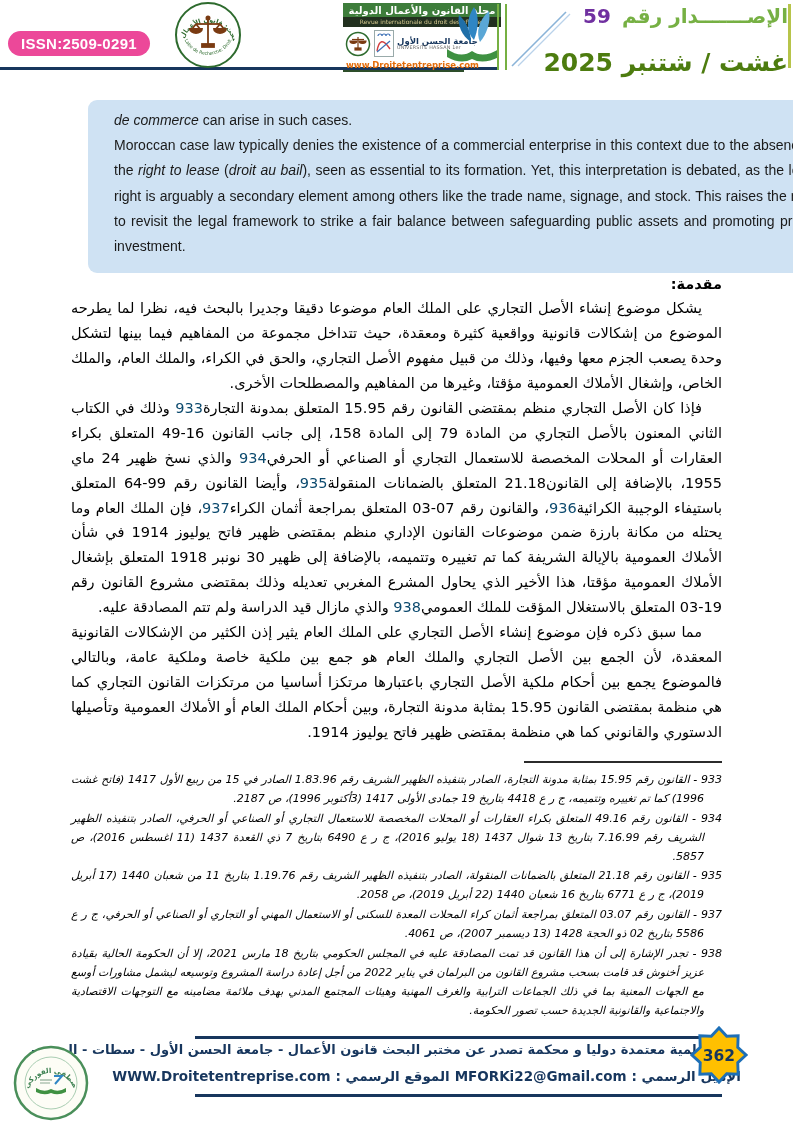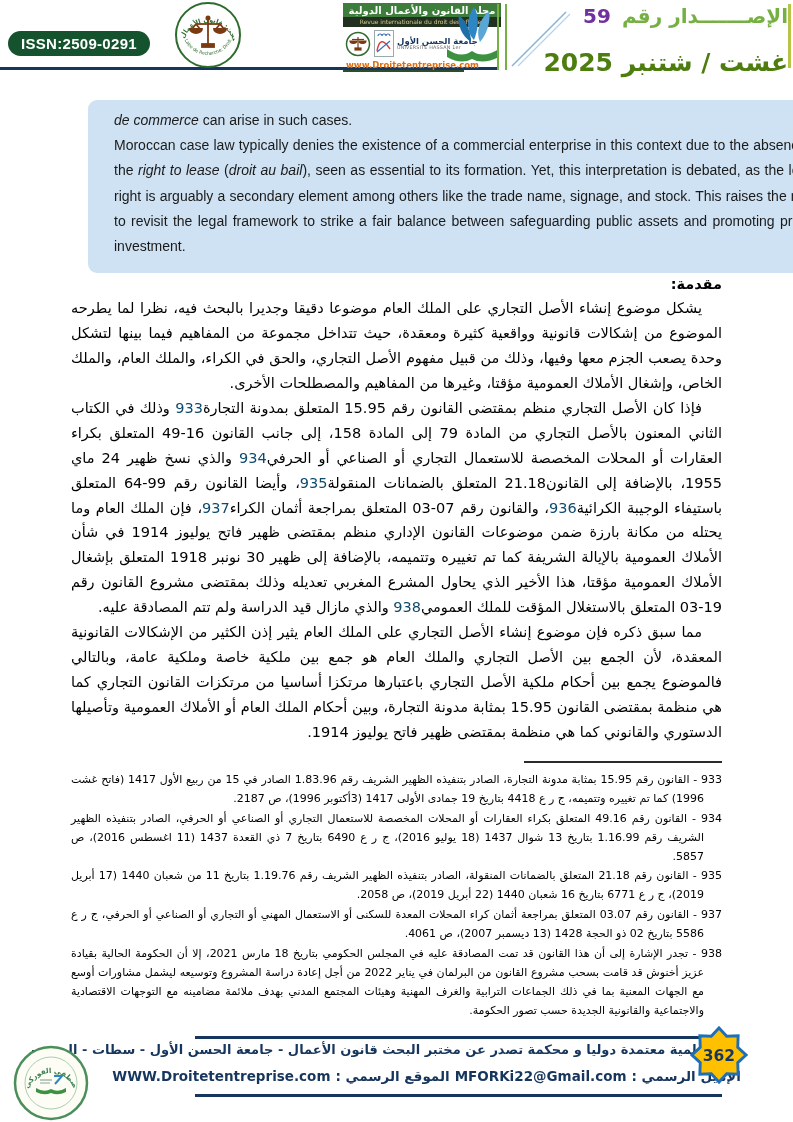--- a/index.html
+++ b/index.html
@@ -1,20 +1,20 @@
 <!DOCTYPE html>
 <html><head>
 <meta charset="utf-8">
 <style>
   html,body{margin:0;padding:0;background:#e8e8e8;}
   .page{position:relative;width:793px;height:1122px;background:#ffffff;overflow:hidden;
         font-family:"DejaVu Sans",sans-serif;margin:0 auto;}
 
   
-  .issn-pill{position:absolute;left:8px;top:31px;background:#14532d;color:#fff;
+  .issn-pill{position:absolute;left:8px;top:31px;background:#ec4899;color:#fff;
     border-radius:16px;padding:4px 13px;font:bold 15px "Liberation Sans",sans-serif;letter-spacing:.3px;text-align:right;}
   .hdr-underline{position:absolute;left:0;top:67px;width:497px;height:3px;background:#17365d;}
   .lab-logo{position:absolute;left:174px;top:1px;}
   .banner{position:absolute;left:343px;top:3px;width:158px;height:64px;}
   .banner-title{background:#3e7d3b;color:#fff;font-size:10px;font-weight:bold;text-align:center;
     padding:2px 0 1px;direction:rtl;white-space:nowrap;}
   .banner-sub{background:#22301f;color:#d5c88f;font-size:6px;text-align:center;padding:1px 0 2px;white-space:nowrap;}
   .banner-mid{display:flex;align-items:center;gap:3px;height:31px;padding:1px 2px;background:#fff;}
   .univ-col{line-height:1.05;}
   .univ-ar{font-size:8.5px;color:#17365d;font-weight:bold;white-space:nowrap;}
@@ -38,21 +38,21 @@
   .abstract p{margin:0;}
   .it{font-style:italic;}
 
   
   .content{position:absolute;left:71px;top:276px;width:651px;direction:rtl;}
   .lead{font-size:14.5px;font-weight:bold;color:#000;margin:0 0 4px;}
   .para{font-size:14.5px;line-height:1.72;text-align:justify;margin:0;text-indent:20px;color:#000;}
   .ref{color:#0c4a6e;cursor:pointer;}
 
   
-  .fn-area{margin-top:16px;}
+  .fn-area{margin-top:16px;font-style:italic;}
   .fn-sep{width:198px;height:2px;background:#2b2b2b;margin-bottom:8px;}
   .fn{font-size:11px;line-height:1.72;text-align:justify;padding-right:18px;text-indent:-18px;
       color:#000;margin:0 0 1px;}
 
   
   .f-line{position:absolute;left:195px;width:527px;height:3px;background:#17365d;}
   .f-line-top{top:1036px;}
   .f-line-bot{top:1094px;}
   .f-text1{position:absolute;left:181px;top:1042px;width:560px;text-align:center;direction:rtl;
     font-size:13px;font-weight:bold;color:#17365d;white-space:nowrap;}
@@ -155,21 +155,21 @@
 
     <p class="para">يشكل موضوع إنشاء الأصل التجاري على الملك العام موضوعا دقيقا وجديرا بالبحث فيه، نظرا لما يطرحه الموضوع من إشكالات قانونية وواقعية كثيرة ومعقدة، حيث تتداخل مجموعة من المفاهيم فيما بينها لتشكل وحدة يصعب الجزم معها وفيها، وذلك من قبيل مفهوم الأصل التجاري، والحق في الكراء، والملك العام، والملك الخاص، وإشغال الأملاك العمومية مؤقتا، وغيرها من المفاهيم والمصطلحات الأخرى.</p>
 
     <p class="para"><span>فإذا كان الأصل التجاري منظم بمقتضى القانون رقم 15.95 المتعلق بمدونة التجارة</span><span class="ref">933</span><span> وذلك في الكتاب الثاني المعنون بالأصل التجاري من المادة 79 إلى المادة 158، إلى جانب القانون 16-49 المتعلق بكراء العقارات أو المحلات المخصصة للاستعمال التجاري أو الصناعي أو الحرفي</span><span class="ref">934</span><span> والذي نسخ ظهير 24 ماي 1955، بالإضافة إلى القانون21.18 المتعلق بالضمانات المنقولة</span><span class="ref">935</span><span>، وأيضا القانون رقم 99-64 المتعلق باستيفاء الوجيبة الكرائية</span><span class="ref">936</span><span>، والقانون رقم 07-03 المتعلق بمراجعة أثمان الكراء</span><span class="ref">937</span><span>، فإن الملك العام وما يحتله من مكانة بارزة ضمن موضوعات القانون الإداري منظم بمقتضى ظهير فاتح يوليوز 1914 في شأن الأملاك العمومية بالإيالة الشريفة كما تم تغييره وتتميمه، بالإضافة إلى ظهير 30 نونبر 1918 المتعلق بإشغال الأملاك العمومية مؤقتا، هذا الأخير الذي يحاول المشرع المغربي تعديله وذلك بمقتضى مشروع القانون رقم 19-03 المتعلق بالاستغلال المؤقت للملك العمومي</span><span class="ref">938</span><span> والذي مازال قيد الدراسة ولم تتم المصادقة عليه.</span></p>
 
     <p class="para">مما سبق ذكره فإن موضوع إنشاء الأصل التجاري على الملك العام يثير إذن الكثير من الإشكالات القانونية المعقدة، لأن الجمع بين الأصل التجاري والملك العام هو جمع بين ملكية خاصة وملكية عامة، وبالتالي فالموضوع يجمع بين أحكام ملكية الأصل التجاري باعتبارها مرتكزا أساسيا من مرتكزات القانون التجاري كما هي منظمة بمقتضى القانون 15.95 بمثابة مدونة التجارة، وبين أحكام الملك العام أو الأملاك العمومية وتأصيلها الدستوري والقانوني كما هي منظمة بمقتضى ظهير فاتح يوليوز 1914.</p>
 
     <div class="fn-area">
       <div class="fn-sep"></div>
       <p class="fn">933 - القانون رقم 15.95 بمثابة مدونة التجارة، الصادر بتنفيذه الظهير الشريف رقم 1.83.96 الصادر في 15 من ربيع الأول 1417 (فاتح غشت 1996) كما تم تغييره وتتميمه، ج ر ع 4418 بتاريخ 19 جمادى الأولى 1417 (3أكتوبر 1996)، ص 2187.</p>
-      <p class="fn">934 - القانون رقم 49.16 المتعلق بكراء العقارات أو المحلات المخصصة للاستعمال التجاري أو الصناعي أو الحرفي، الصادر بتنفيذه الظهير الشريف رقم 1.16.99 بتاريخ 13 شوال 1437 (18 يوليو 2016)، ج ر ع 6490 بتاريخ 7 ذي القعدة 1437 (11 اغسطس 2016)، ص 5857.</p>
+      <p class="fn">934 - القانون رقم 49.16 المتعلق بكراء العقارات أو المحلات المخصصة للاستعمال التجاري أو الصناعي أو الحرفي، الصادر بتنفيذه الظهير الشريف رقم 7.16.99 بتاريخ 13 شوال 1437 (18 يوليو 2016)، ج ر ع 6490 بتاريخ 7 ذي القعدة 1437 (11 اغسطس 2016)، ص 5857.</p>
       <p class="fn">935 - القانون رقم 21.18 المتعلق بالضمانات المنقولة، الصادر بتنفيذه الظهير الشريف رقم 1.19.76 بتاريخ 11 من شعبان 1440 (17 أبريل 2019)، ج ر ع 6771 بتاريخ 16 شعبان 1440 (22 أبريل 2019)، ص 2058.</p>
       <p class="fn">937 - القانون رقم 03.07 المتعلق بمراجعة أثمان كراء المحلات المعدة للسكنى أو الاستعمال المهني أو التجاري أو الصناعي أو الحرفي، ج ر ع 5586 بتاريخ 02 ذو الحجة 1428 (13 ديسمبر 2007)، ص 4061.</p>
       <p class="fn">938 - تجدر الإشارة إلى أن هذا القانون قد تمت المصادقة عليه في المجلس الحكومي بتاريخ 18 مارس 2021، إلا أن الحكومة الحالية بقيادة عزيز أخنوش قد قامت بسحب مشروع القانون من البرلمان في يناير 2022 من أجل إعادة دراسة المشروع وتوسيعه ليشمل مشاورات أوسع مع الجهات المعنية بما في ذلك الجماعات الترابية والغرف المهنية وهيئات المجتمع المدني بهدف ملائمة مضامينه مع التوجهات الاقتصادية والاجتماعية والقانونية الجديدة حسب تصور الحكومة.</p>
     </div>
   </div>
 
   <div>
     <div class="f-line f-line-top"></div>
     <div class="f-line f-line-bot"></div>
 

